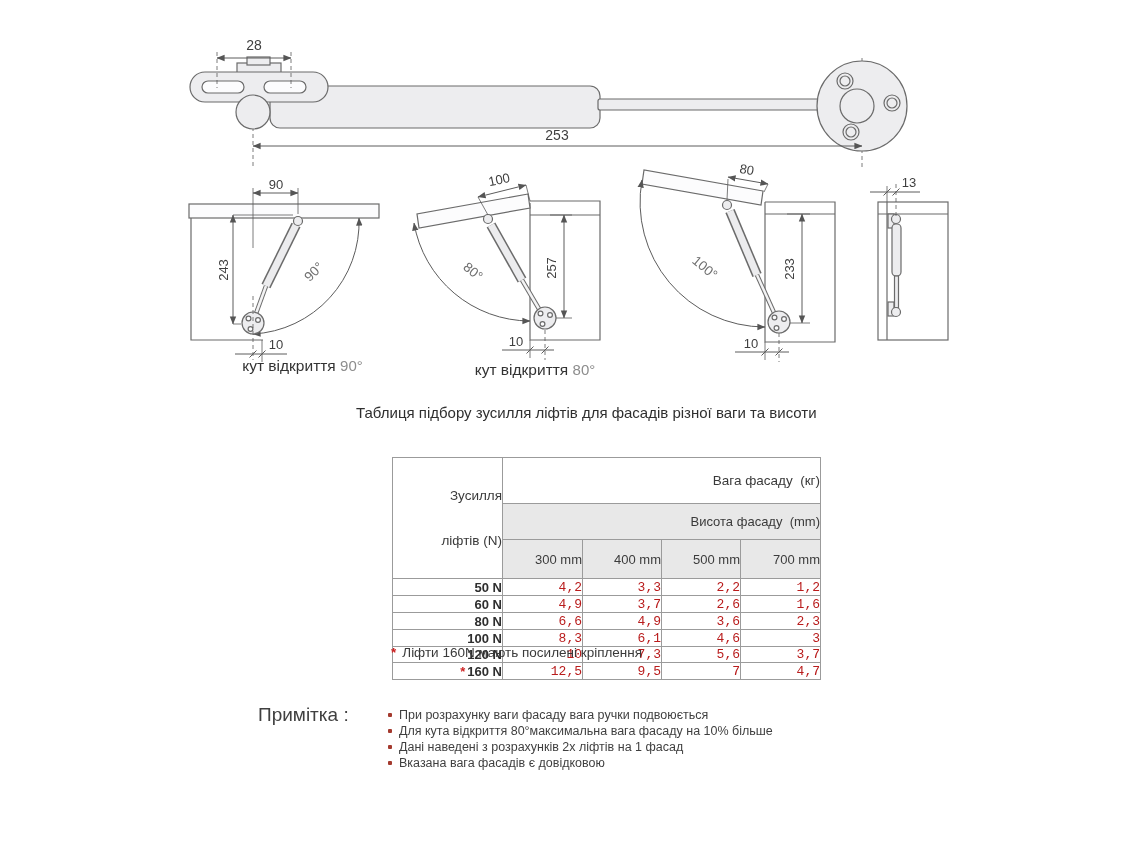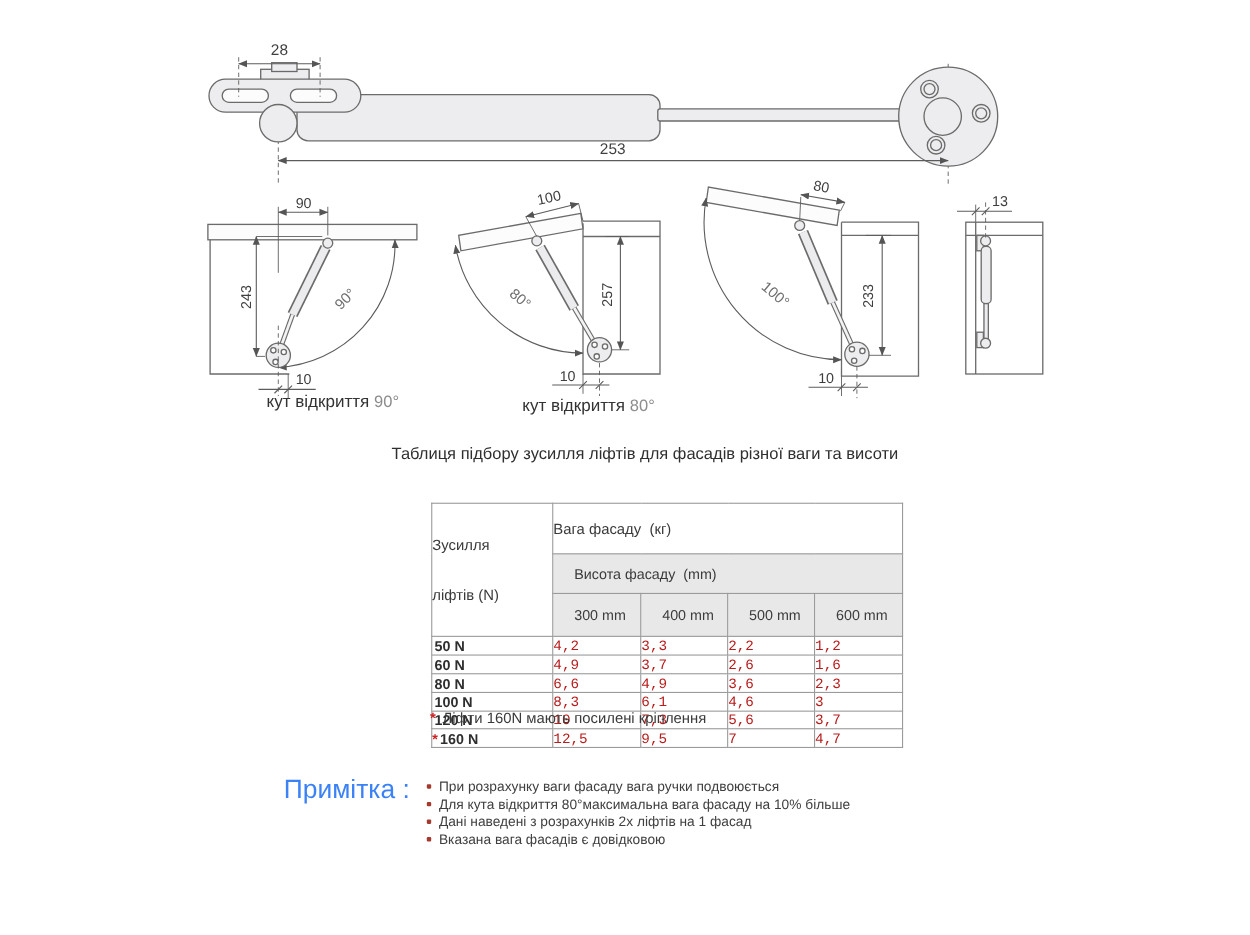--- a/index.html
+++ b/index.html
@@ -24,31 +24,31 @@
   .at{font-family:"Liberation Sans",sans-serif;font-size:13.5px;fill:#6f6f6f;text-anchor:middle;}
 
   
   .caption{position:absolute;text-align:center;font-size:15.5px;color:#333;}
   .caption .angle{color:#8d8d8d;font-size:15px;}
 
   
   .tbl-title{position:absolute;left:356px;top:404px;font-size:15px;color:#2f2f2f;}
   table.sel{position:absolute;left:392px;top:457px;border-collapse:collapse;
             font-size:13px;color:#3c3c3c;table-layout:fixed;}
-  table.sel td{border:1px solid #9b9b9b;text-align:left;vertical-align:middle;padding:0;}
+  table.sel td{border:1px solid #9b9b9b;text-align:right;vertical-align:middle;padding:0;}
   table.sel .grey{background:#e8e8e8;padding-left:19px;}
   table.sel .hdr{font-size:13.5px;color:#3a3a3a;white-space:pre;}
   table.sel .force{font-weight:bold;color:#2e2e2e;}
   table.sel .val{color:#b91c1c;font-family:Liberation Mono, monospace;}
   .mark{color:#cc2222;font-weight:bold;margin-right:2px;}
 
   .footnote{position:absolute;left:391px;top:645px;font-size:13.5px;color:#3a3a3a;}
   .footnote .mark{margin-right:6px;}
 
-  .notes-label{position:absolute;left:258px;top:704px;font-size:24px;color:#3b82f6;}
+  .notes-label{position:absolute;left:258px;top:704px;font-size:19px;color:#404040;}
   .notes{position:absolute;left:388px;top:709px;display:flex;flex-direction:column;gap:3px;}
   .note-item{display:flex;align-items:flex-start;font-size:12.5px;color:#3f3f3f;line-height:1.05;}
   .note-bullet{flex:0 0 4px;width:4px;height:4px;background:#a43a2e;border-radius:1px;
                margin:4px 7px 0 0;}
 </style>
 </head>
 <body>
 
 <div class="page">
 
@@ -255,21 +255,21 @@
         </td>
         <td colspan="4" class="hdr">Вага фасаду  (кг)</td>
       </tr>
       <tr style="height:21px">
         <td colspan="4" class="grey hdr" style="font-size:13px">Висота фасаду  (mm)</td>
       </tr>
       <tr style="height:22px">
         <td class="grey">300 mm</td>
         <td class="grey">400 mm</td>
         <td class="grey">500 mm</td>
-        <td class="grey">600 mm</td>
+        <td class="grey">700 mm</td>
       </tr>
       <tr style="height:17px">
         <td class="force"><span class="mark"></span><span>50 N</span></td>
         <td class="val">4,2</td>
         <td class="val">3,3</td>
         <td class="val">2,2</td>
         <td class="val">1,2</td>
       </tr>
       <tr style="height:17px">
         <td class="force"><span class="mark"></span><span>60 N</span></td>

